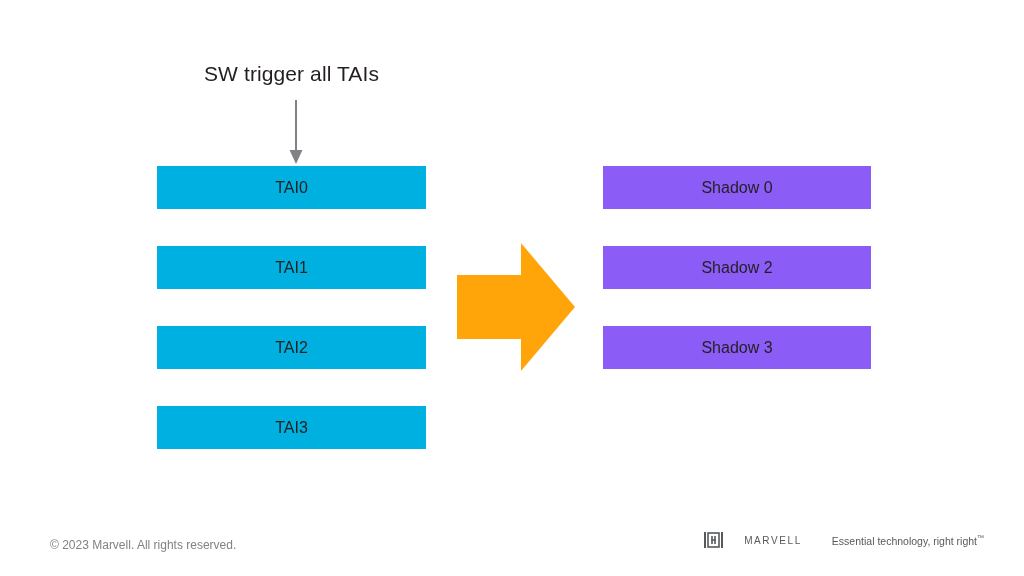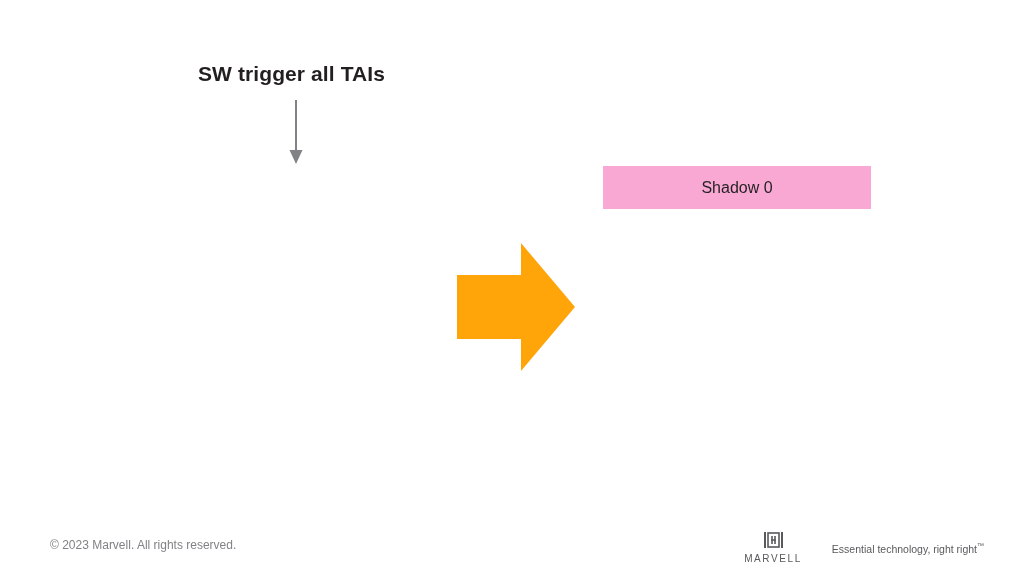--- a/index.html
+++ b/index.html
@@ -19,21 +19,21 @@
   }
 
   
   .title {
     position: absolute;
     left: 157px;
     top: 62px;
     width: 269px;
     text-align: center;
     font-size: 21px;
-    font-weight: bold;
+    font-weight: normal;
     color: #231f20;
     letter-spacing: 0.1px;
     white-space: nowrap;
   }
   .pointer {
     position: absolute;
     left: 276px;
     top: 100px;
     width: 40px;
     height: 66px;
@@ -55,21 +55,21 @@
     align-items: center;
     justify-content: center;
     font-size: 16px;
     color: #231f20;
     line-height: 1;
   }
   .col-right .row-box { width: 268px; }
   .row-box:last-child { margin-bottom: 0; }
 
   .blue   { background: #00b0e0; }
-  .orange { background: #f9a8d4; }
+  .orange { background: #8b5cf6; }
 
   
   .big-arrow {
     position: absolute;
     left: 457px;
     top: 243px;
     width: 118px;
     height: 128px;
   }
 
@@ -86,22 +86,21 @@
     position: absolute;
     right: 40px;
     top: 532px;
     display: flex;
     align-items: center;
     gap: 30px;
   }
   .logo-lockup {
     display: flex;
     align-items: center;
-    gap: 5px;
-    flex-direction: column;
+    gap: 21px;
   }
   .logo-mark { display: block; }
   .logo-word {
     font-size: 10px;
     letter-spacing: 1.6px;
     color: #58595b;
     font-weight: normal;
   }
   .tagline {
     font-size: 10.5px;
@@ -117,30 +116,50 @@
 
   <div class="title">SW trigger all TAIs</div>
 
   <div class="pointer">
     <svg width="40" height="66" viewBox="0 0 40 66">
       <line x1="20" y1="0" x2="20" y2="52" stroke="#808285" stroke-width="2"></line>
       <polygon points="20,64 13.5,50 26.5,50" fill="#808285"></polygon>
     </svg>
   </div>
 
+  <div class="col col-left">
+    <div class="row-box blue">
+      <span>TAI0</span>
+    </div>
+    <div class="row-box blue">
+      <span>TAI1</span>
+    </div>
+    <div class="row-box blue">
+      <span>TAI2</span>
+    </div>
+    <div class="row-box blue">
+      <span>TAI3</span>
+    </div>
+  </div>
 
   <div class="big-arrow">
     <svg width="118" height="128" viewBox="0 0 118 128">
       <polygon points="64,0 118,64 64,128 64,96 0,96 0,32 64,32" fill="#ffa50a"></polygon>
     </svg>
   </div>
 
   <div class="col col-right">
     <div class="row-box orange">
       <span>Shadow 0</span>
+    </div>
+    <div class="row-box orange">
+      <span>Shadow 2</span>
+    </div>
+    <div class="row-box orange">
+      <span>Shadow 3</span>
     </div>
   </div>
 
   <div class="footer-copy">© 2023 Marvell. All rights reserved.</div>
 
   <div class="footer-brand">
     <div class="logo-lockup">
       <svg class="logo-mark" width="19" height="16" viewBox="0 0 19 16">
         <rect x="0" y="0" width="2" height="16" fill="#58595b"></rect>
         <rect x="17" y="0" width="2" height="16" fill="#58595b"></rect>

